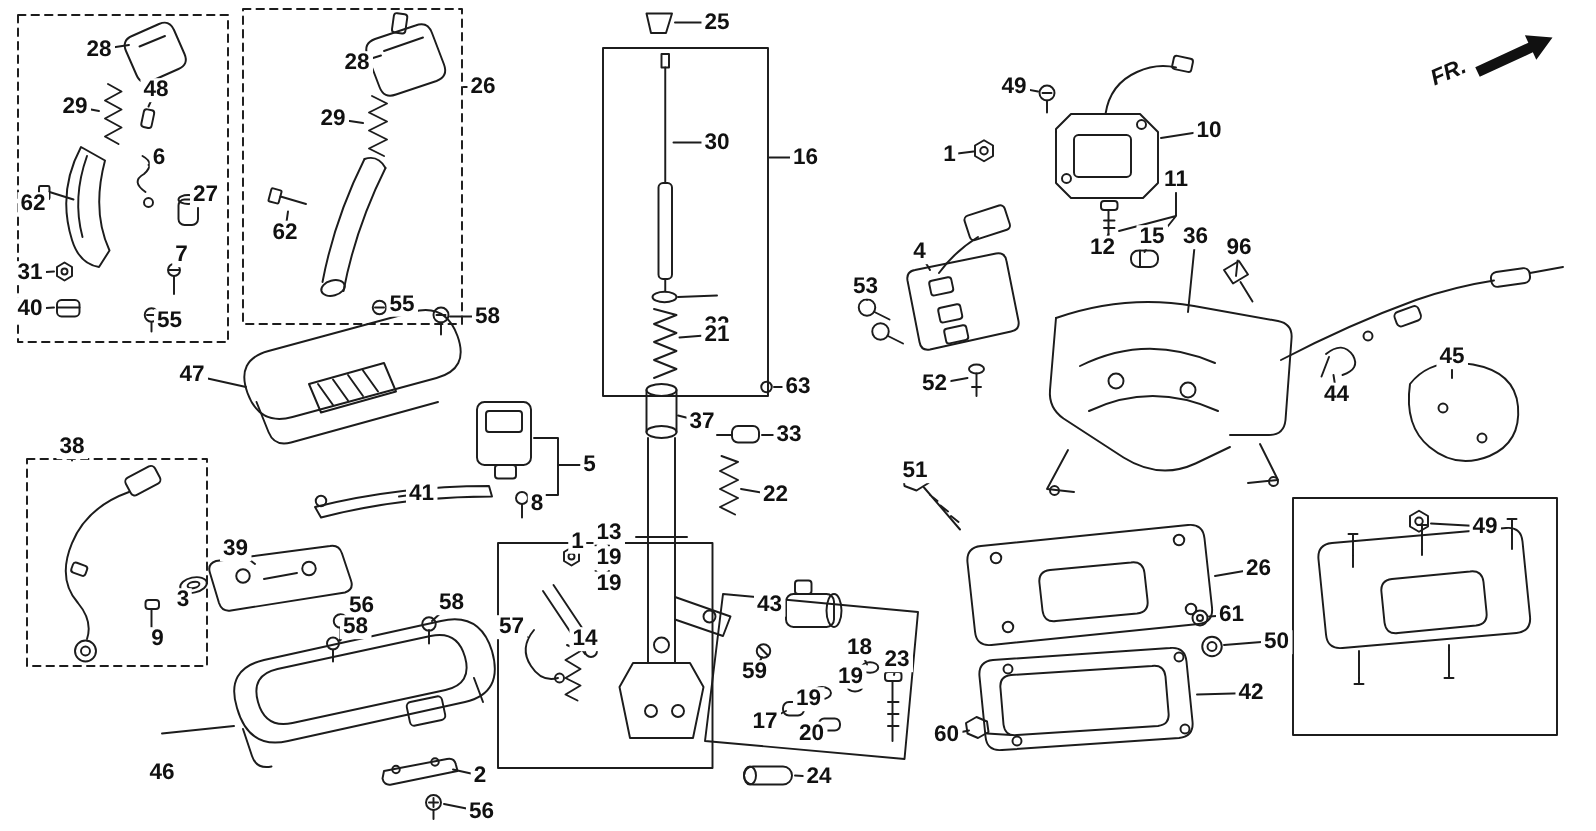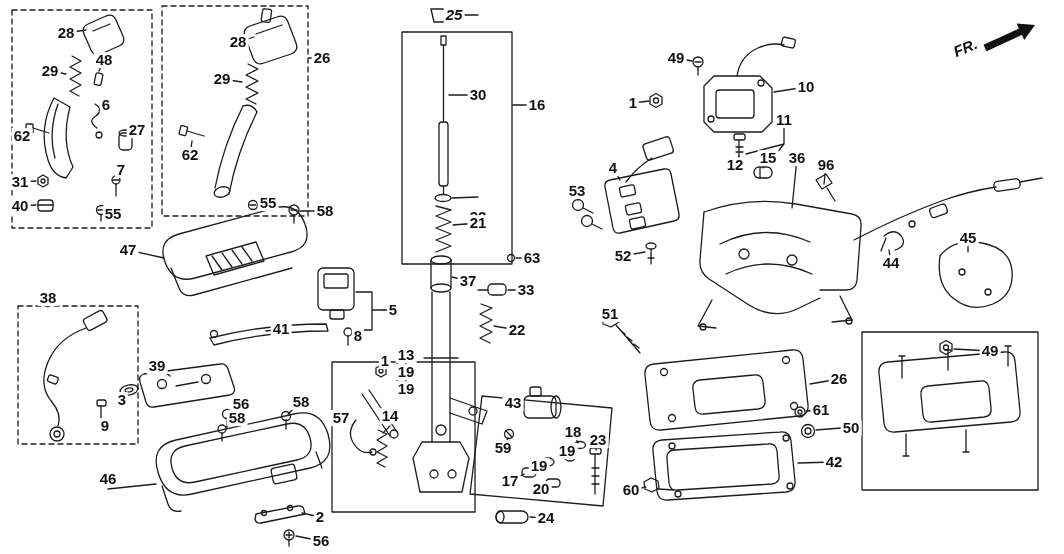--- a/index.html
+++ b/index.html
@@ -502,21 +502,21 @@
       <div class="callout" style="left: 20px; top: 182px;">31</div>
       <div class="callout" style="left: 121px; top: 170px;">7</div>
       <div class="callout" style="left: 20px; top: 206px;">40</div>
       <div class="callout" style="left: 113px; top: 214px;">55</div>
       <div class="callout" style="left: 238px; top: 42px;">28</div>
       <div class="callout" style="left: 222px; top: 79px;">29</div>
       <div class="callout" style="left: 322px; top: 58px;">26</div>
       <div class="callout" style="left: 190px; top: 155px;">62</div>
       <div class="callout" style="left: 268px; top: 203px;">55</div>
       <div class="callout" style="left: 325px; top: 211px;">58</div>
-      <div class="callout" style="left: 454px; top: 15px; font-style: italic;">25</div>
+      <div class="callout" style="left: 478px; top: 15px;">25</div>
       <div class="callout" style="left: 478px; top: 95px;">30</div>
       <div class="callout" style="left: 537px; top: 105px;">16</div>
       <div class="callout" style="left: 478px; top: 197px; margin-top: 20px;">32</div>
       <div class="callout" style="left: 478px; top: 223px;">21</div>
       <div class="callout" style="left: 532px; top: 258px;">63</div>
       <div class="callout" style="left: 468px; top: 281px;">37</div>
       <div class="callout" style="left: 526px; top: 290px;">33</div>
       <div class="callout" style="left: 517px; top: 330px;">22</div>
       <div class="callout" style="left: 393px; top: 310px;">5</div>
       <div class="callout" style="left: 358px; top: 336px;">8</div>
@@ -527,21 +527,21 @@
       <div class="callout" style="left: 122px; top: 400px;">3</div>
       <div class="callout" style="left: 105px; top: 426px;">9</div>
       <div class="callout" style="left: 241px; top: 404px;">56</div>
       <div class="callout" style="left: 301px; top: 402px;">58</div>
       <div class="callout" style="left: 237px; top: 418px;">58</div>
       <div class="callout" style="left: 385px; top: 361px;">1</div>
       <div class="callout" style="left: 406px; top: 355px;">13</div>
       <div class="callout" style="left: 406px; top: 372px;">19</div>
       <div class="callout" style="left: 406px; top: 389px;">19</div>
       <div class="callout" style="left: 341px; top: 418px;">57</div>
-      <div class="callout" style="left: 390px; top: 416px; text-align: right;">14</div>
+      <div class="callout" style="left: 390px; top: 426px; text-align: right;">14</div>
       <div class="callout" style="left: 513px; top: 403px;">43</div>
       <div class="callout" style="left: 503px; top: 448px;">59</div>
       <div class="callout" style="left: 573px; top: 432px;">18</div>
       <div class="callout" style="left: 598px; top: 440px;">23</div>
       <div class="callout" style="left: 567px; top: 451px;">19</div>
       <div class="callout" style="left: 539px; top: 466px;">19</div>
       <div class="callout" style="left: 510px; top: 481px;">17</div>
       <div class="callout" style="left: 541px; top: 489px;">20</div>
       <div class="callout" style="left: 546px; top: 518px;">24</div>
       <div class="callout" style="left: 676px; top: 58px;">49</div>
@@ -557,17 +557,17 @@
       <div class="callout" style="left: 623px; top: 256px;">52</div>
       <div class="callout" style="left: 891px; top: 263px;">44</div>
       <div class="callout" style="left: 968px; top: 238px;">45</div>
       <div class="callout" style="left: 610px; top: 314px;">51</div>
       <div class="callout" style="left: 839px; top: 379px;">26</div>
       <div class="callout" style="left: 821px; top: 410px;">61</div>
       <div class="callout" style="left: 841px; top: 428px; margin-left: 10px;">50</div>
       <div class="callout" style="left: 990px; top: 351px;">49</div>
       <div class="callout" style="left: 834px; top: 462px;">42</div>
       <div class="callout" style="left: 631px; top: 490px;">60</div>
-      <div class="callout" style="left: 108px; top: 479px;">46</div>
+      <div class="callout" style="left: 108px; top: 515px;">46</div>
       <div class="callout" style="left: 320px; top: 517px;">2</div>
       <div class="callout" style="left: 321px; top: 541px;">56</div>
     </div>
 </div>
 
 </body></html>

